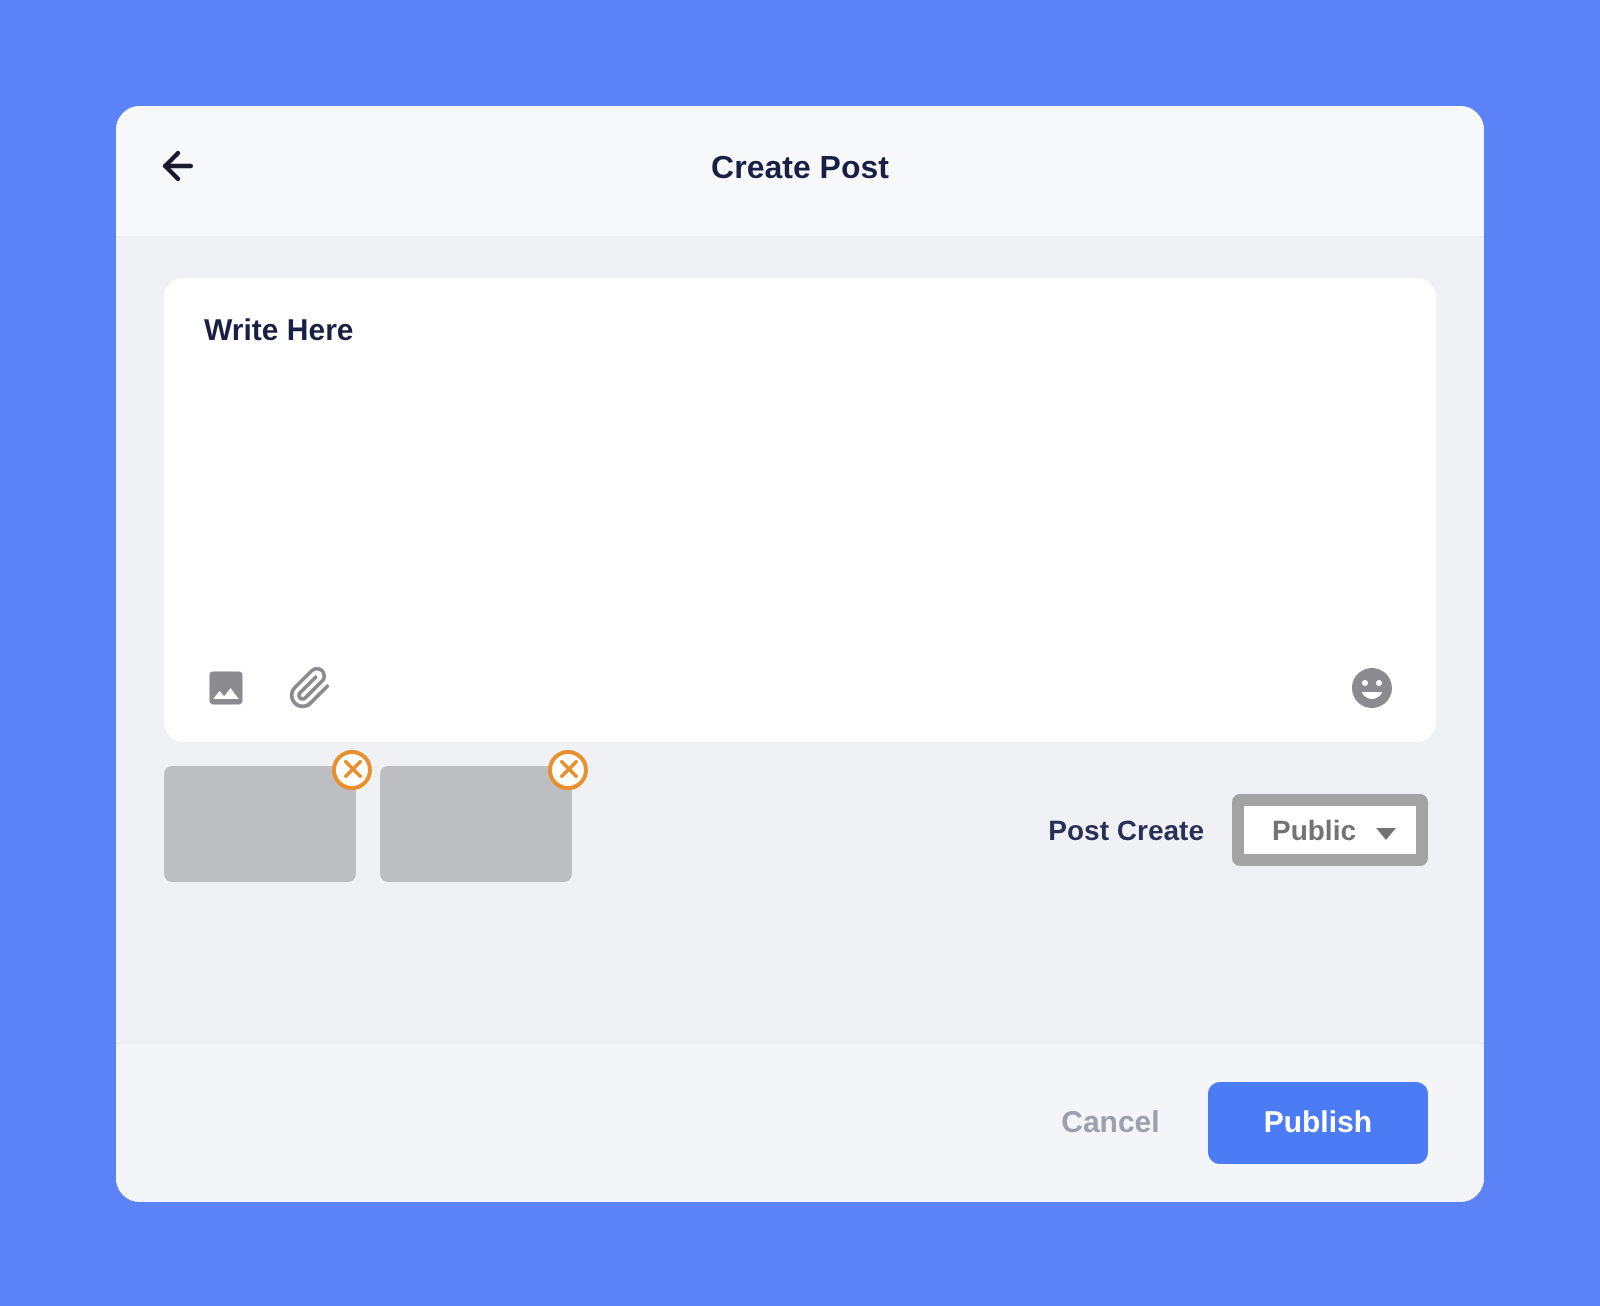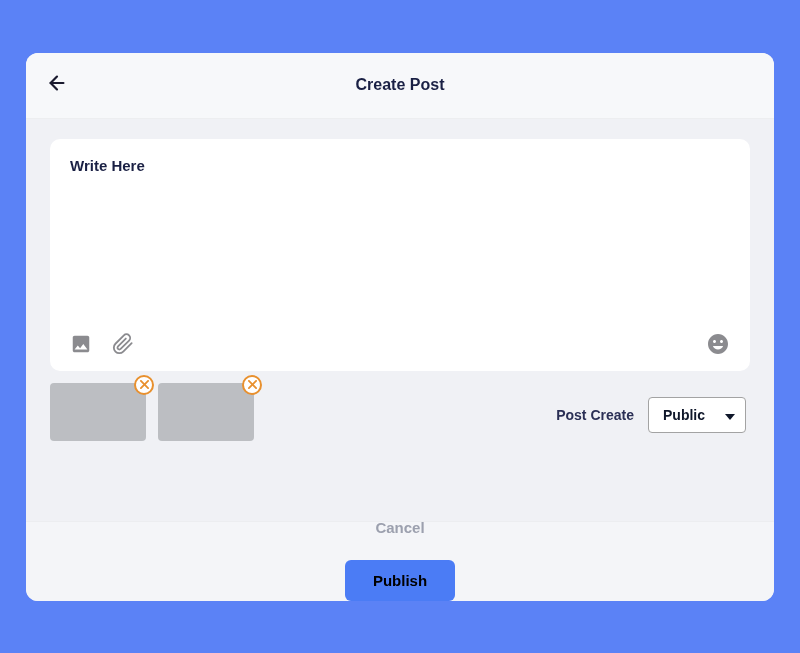--- a/index.html
+++ b/index.html
@@ -11,21 +11,21 @@
     body {
       background: #5b82f6;
       width: 800px;
       height: 653px;
       display: flex;
       align-items: center;
       justify-content: center;
     }
     .modal {
       background: #f0f1f5;
-      width: 748px;
+      width: 684px;
       height: 548px;
       border-radius: 12px;
       overflow: hidden;
       display: flex;
       flex-direction: column;
     }
     .header {
       background: #f7f8fa;
       height: 66px;
       display: flex;
@@ -133,27 +133,27 @@
       padding-top: 14px;
       padding-right: 4px;
     }
     .privacy-label {
       font-size: 14px;
       font-weight: 600;
       color: #2a2f55;
     }
     .privacy-select {
       background: #fff;
-      border: 1px solid #a3a3a3;
+      border: 6px solid #a3a3a3;
       border-radius: 4px;
       height: 36px;
       padding: 0 30px 0 14px;
       font-size: 14px;
       font-weight: 600;
-      color: #0f172a;
+      color: #737373;
       cursor: pointer;
       position: relative;
       display: flex;
       align-items: center;
       min-width: 98px;
     }
     .privacy-select .caret {
       position: absolute;
       right: 10px;
       top: 50%;
@@ -162,33 +162,32 @@
     .footer {
       margin-top: auto;
       height: 80px;
       display: flex;
       align-items: center;
       justify-content: flex-end;
       gap: 24px;
       padding: 0 28px;
       border-top: 1px solid rgba(0,0,0,0.03);
       background: #f4f5f8;
-      flex-direction: column;
     }
     .cancel-btn {
       font-size: 15px;
       font-weight: 700;
       color: #9ca0ae;
       cursor: pointer;
       background: none;
       border: none;
     }
     .publish-btn {
       background: #4b7cf5;
-      color: #000000;
+      color: #ffffff;
       font-size: 15px;
       font-weight: 700;
       border: none;
       border-radius: 6px;
       padding: 12px 28px;
       cursor: pointer;
     }
   </style>
 </head>
 <body>

